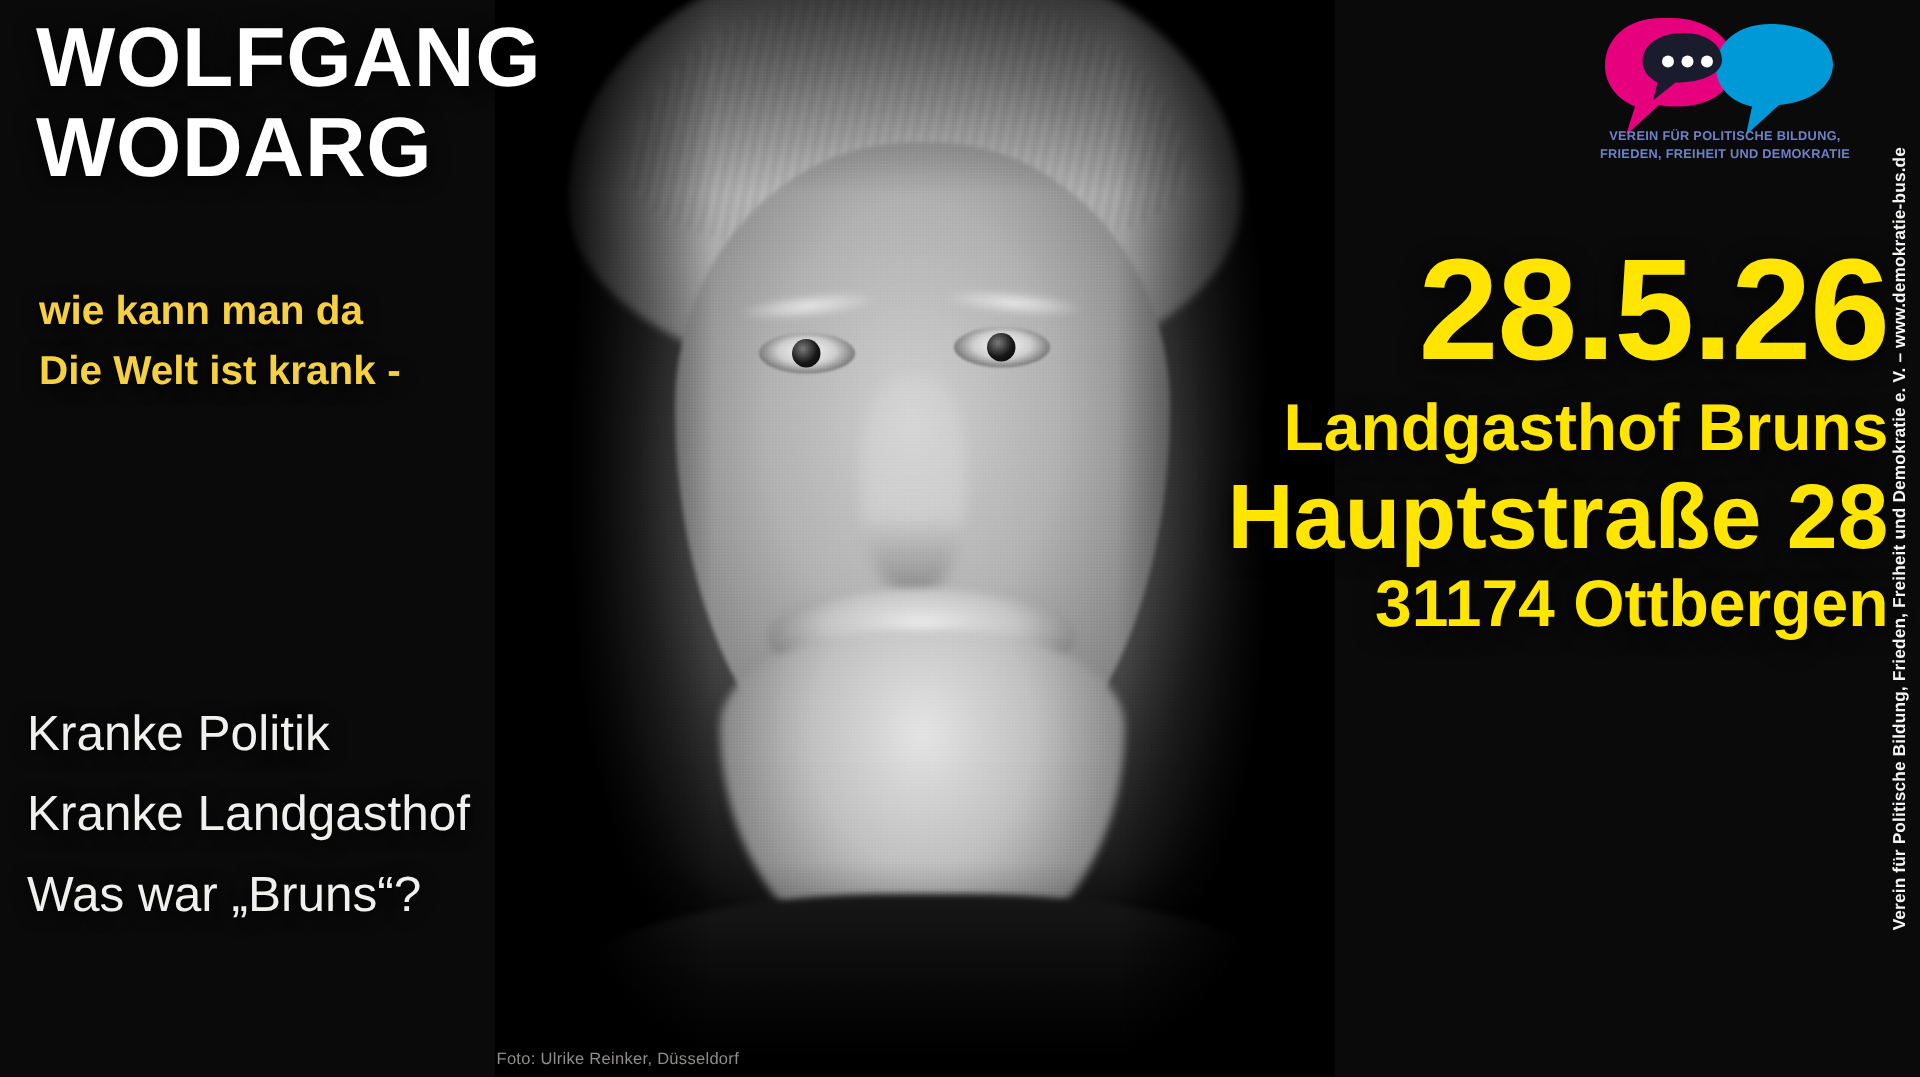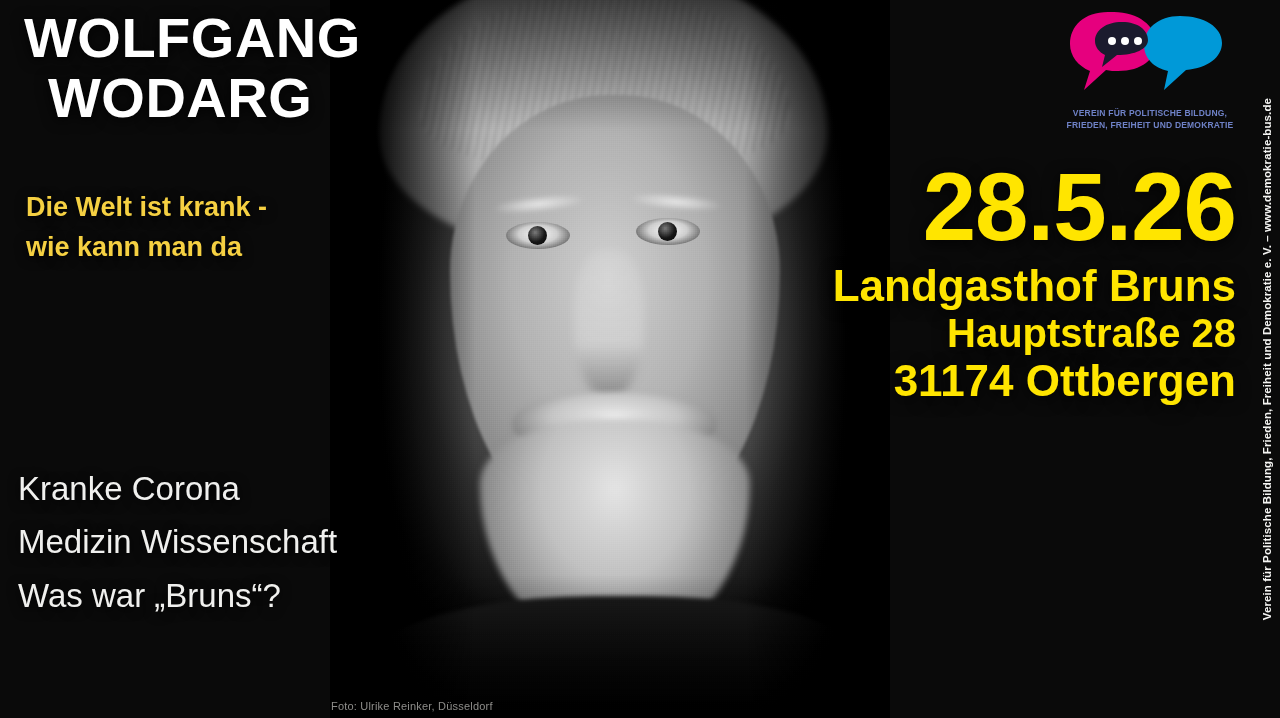--- a/index.html
+++ b/index.html
@@ -141,21 +141,21 @@
     left: 24px;
     top: 8px;
     width: 430px;
     color: #ffffff;
     font-weight: 800;
     font-size: 56px;
     line-height: 1.07;
     letter-spacing: .5px;
     text-shadow: 0 2px 14px rgba(0,0,0,.95);
   }
-  .speaker-name .line2 { display: block; margin-left: 24px; }
+  .speaker-name .line2 { display: block; }
 
   .talk-title {
     position: absolute;
     left: 26px;
     top: 188px;
     width: 375px;
     color: #f5d042;
     font-weight: 700;
     font-size: 27px;
     line-height: 1.48;
@@ -180,40 +180,40 @@
     left: 331px;
     top: 700px;
     font-size: 11px;
     color: #8e8d8a;
     letter-spacing: .2px;
   }
 
   
   .event {
     position: absolute;
-    right: 44px;
+    right: 21px;
     top: 160px;
     width: 720px;
     text-align: right;
     color: #ffe500;
     font-weight: 800;
     text-shadow: 0 3px 16px rgba(0,0,0,.92);
   }
   .event .date {
     font-size: 96px;
     line-height: .98;
     letter-spacing: -1px;
   }
   .event .venue {
     font-size: 44px;
     line-height: 1.08;
     margin-top: 8px;
   }
   .event .street {
-    font-size: 40px;
+    font-size: 61px;
     line-height: 1.08;
     margin-top: 2px;
   }
   .event .city {
     font-size: 44px;
     line-height: 1.08;
     margin-top: 2px;
   }
 
   
@@ -221,21 +221,21 @@
     position: absolute;
     right: 48px;
     top: 6px;
     width: 170px;
     height: 118px;
   }
   .logo svg { display: block; }
   .logo-caption {
     position: absolute;
     right: 30px;
-    top: 107px;
+    top: 84px;
     width: 200px;
     text-align: center;
     font-size: 8.5px;
     font-weight: 700;
     color: #6f82c7;
     line-height: 1.45;
     letter-spacing: .2px;
   }
 
   
@@ -282,27 +282,27 @@
     <div class="photo-vignette"></div>
     <div class="photo-grain"></div>
   </div>
 
   <div class="speaker-name">
     <span>WOLFGANG</span>
     <span class="line2">WODARG</span>
   </div>
 
   <div class="talk-title">
+    <div>wie kann man da</div>
     <div>Die Welt ist krank -</div>
-    <div>wie kann man da</div>
   </div>
 
   <div class="topics">
-    <div>Kranke Corona</div>
-    <div>Medizin Wissenschaft</div>
+    <div>Kranke Politik</div>
+    <div>Kranke Landgasthof</div>
     <div>Was war „Bruns“?</div>
   </div>
 
   <div class="photo-credit">Foto: Ulrike Reinker, Düsseldorf</div>
 
   <div class="event">
     <div class="date">28.5.26</div>
     <div class="venue">Landgasthof Bruns</div>
     <div class="street">Hauptstraße 28</div>
     <div class="city">31174 Ottbergen</div>

